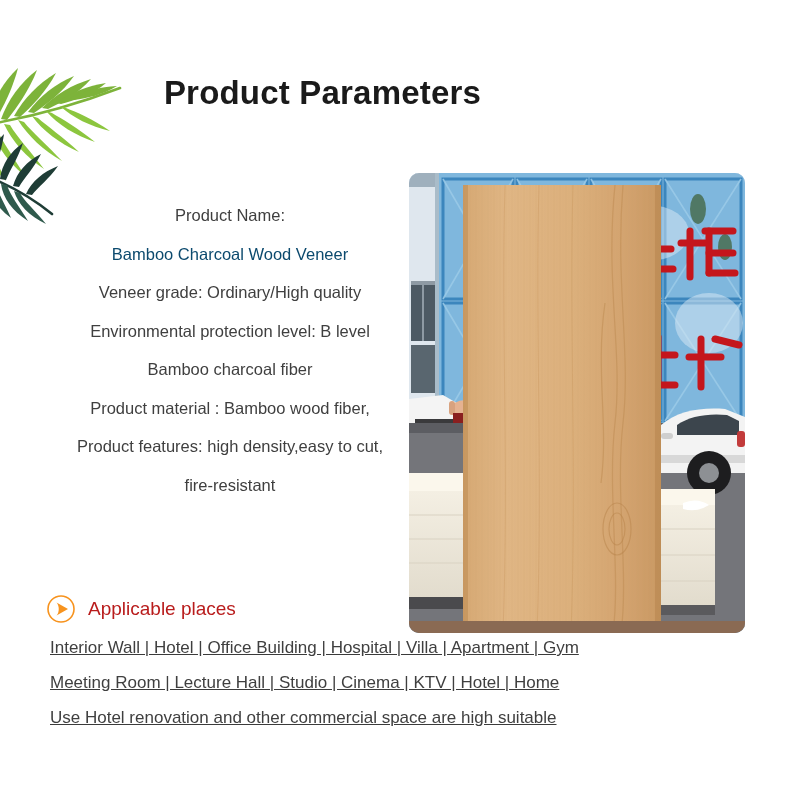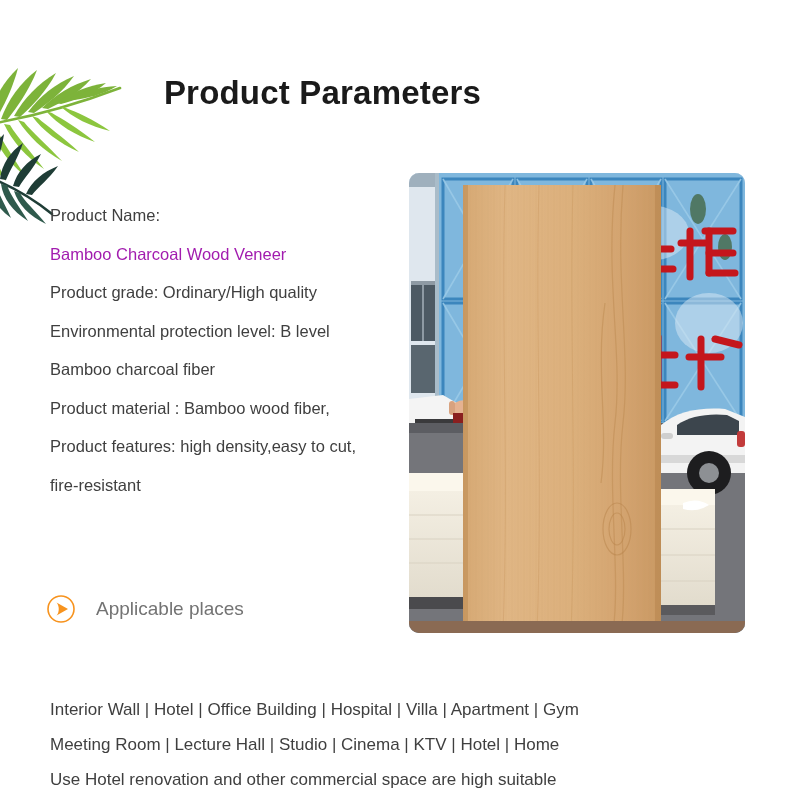--- a/index.html
+++ b/index.html
@@ -44,51 +44,53 @@
     position: absolute;
     left: 50px;
     top: 196px;
     width: 360px;
   }
   .spec-line {
     font-size: 16.5px;
     line-height: 38.5px;
     color: #3f3f3f;
     white-space: nowrap;
+    text-align: center;
   }
   .spec-line.accent {
-    color: #a21caf;
+    color: #0c4a6e;
   }
 
   
   #applicable-heading {
     position: absolute;
     left: 46px;
     top: 594px;
     display: flex;
     align-items: center;
   }
   #arrow-badge {
     width: 30px;
     height: 30px;
     flex: 0 0 30px;
     position: relative;
   }
   #applicable-label {
     font-size: 19px;
-    color: #737373;
-    margin-left: 20px;
+    color: #b91c1c;
+    margin-left: 12px;
   }
 
   
   #places-list {
     position: absolute;
     left: 50px;
-    top: 692px;
+    top: 630px;
     width: 700px;
+    text-decoration: underline;
   }
   .places-line {
     font-size: 17px;
     line-height: 35px;
     color: #3f3f3f;
     white-space: nowrap;
   }
 
   
   #product-photo {
@@ -162,21 +164,21 @@
       </g>
     </g>
   </svg>
 </div>
 
 <div id="page-title">Product Parameters</div>
 
 <div id="spec-list">
   <div class="spec-line">Product Name:</div>
   <div class="spec-line accent">Bamboo Charcoal Wood Veneer</div>
-  <div class="spec-line">Product grade: Ordinary/High quality</div>
+  <div class="spec-line">Veneer grade: Ordinary/High quality</div>
   <div class="spec-line">Environmental protection level: B level</div>
   <div class="spec-line">Bamboo charcoal fiber</div>
   <div class="spec-line">Product material : Bamboo wood fiber,</div>
   <div class="spec-line">Product features: high density,easy to cut,</div>
   <div class="spec-line">fire-resistant</div>
 </div>
 
 <div id="applicable-heading">
   <span id="arrow-badge">
     <svg viewBox="0 0 30 30" width="30" height="30">

